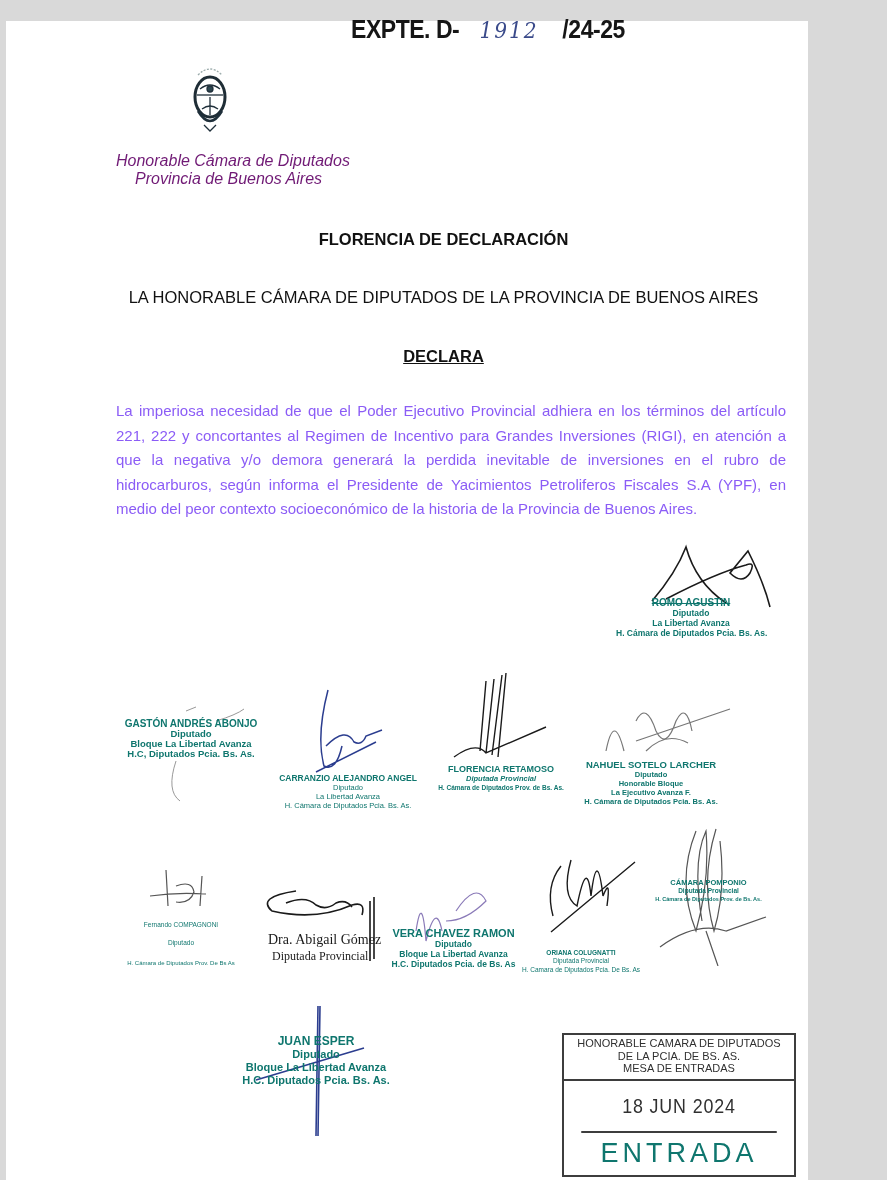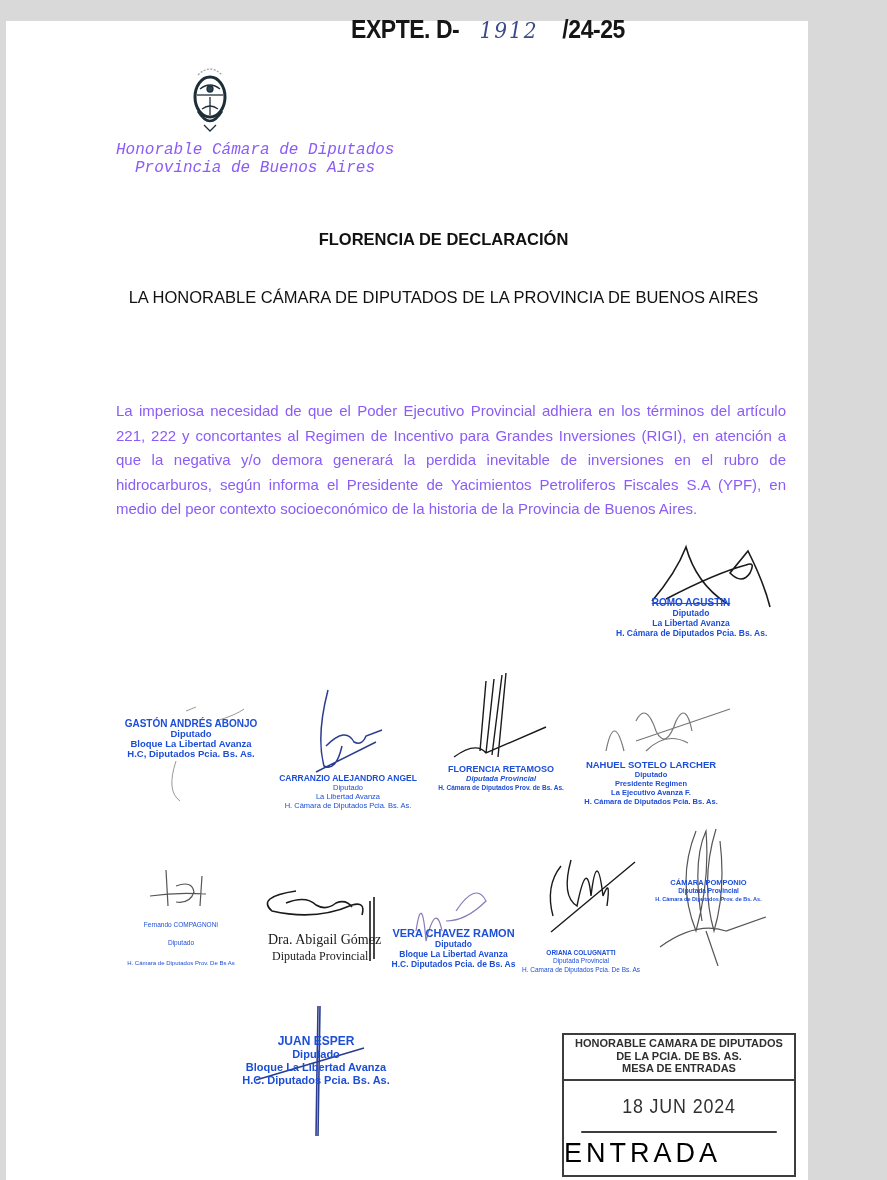--- a/index.html
+++ b/index.html
@@ -20,47 +20,47 @@
     left: 345px; top: -6px; font-weight: bold; font-size: 25px; letter-spacing: -0.5px;
     color: #161616; white-space: nowrap; transform: scaleX(0.92); transform-origin: left top;
   }
   .expte .num {
     display: inline-block; font-family: "DejaVu Serif", serif; font-weight: normal;
     color: #3a4a8a; font-size: 22px; font-style: italic; margin: 0 26px 0 22px;
     letter-spacing: 2px;
   }
   .emblem { left: 178px; top: 38px; width: 52px; height: 76px; }
   .inst {
-    left: 110px; top: 120px; font-family: Liberation Mono, monospace; font-style: italic;
-    font-size: 16px; line-height: 18px; color: #8b5cf6;
+    left: 110px; top: 131px; font-family: Liberation Sans, sans-serif; font-style: italic;
+    font-size: 16px; line-height: 18px; color: #701a75;
   }
   .inst .l2 { padding-left: 19px; }
   .center { left: 0; width: 875px; text-align: center; }
   .h-proj { top: 209px; font-weight: bold; font-size: 16.5px; }
   .h-hcd  { top: 267px; font-size: 16.5px; }
   .h-decl { top: 326px; font-weight: bold; font-size: 16.5px; text-decoration: underline; }
   .body-text {
     left: 110px; top: 378px; width: 670px; font-size: 15px; line-height: 24.5px;
     text-align: justify; color: #8b5cf6;
   }
-  .sig { text-align: center; font-weight: bold; color: #1d4ed8; white-space: nowrap; }
+  .sig { text-align: center; font-weight: bold; color: #0f766e; white-space: nowrap; }
   .sig .nm { font-size: 10px; }
   .sig .ln { font-size: 8.5px; line-height: 10px; }
   .sig .thin { font-weight: normal; }
   .ink { position: absolute; pointer-events: none; }
   .stamp {
     left: 556px; top: 1012px; width: 230px; height: 140px;
     border: 2px solid #3d3d3d; font-family: "Liberation Sans", sans-serif; color: #303030;
   }
   .stamp .top { height: 42px; border-bottom: 2px solid #3d3d3d; text-align: center;
-    font-size: 11px; line-height: 12.5px; padding-top: 2px; font-weight: bold; }
+    font-size: 11px; line-height: 12.5px; padding-top: 2px; }
   .stamp .date { height: 50px; border-bottom: 2px solid #3d3d3d; text-align: center;
     font-size: 21px; line-height: 50px; letter-spacing: 1px; transform: scaleX(0.85); }
-  .stamp .entr { font-size: 27px; letter-spacing: 4px; line-height: 40px;
-    color: #000000; }
+  .stamp .entr { text-align: center; font-size: 27px; letter-spacing: 4px; line-height: 40px;
+    color: #0f766e; }
 </style>
 </head>
 <body>
 
 <div class="page">
 
   <div class="abs expte">
     <span>EXPTE. D-</span><span class="num">1912</span><span>/24-25</span>
   </div>
 
@@ -78,20 +78,21 @@
     </g>
   </svg>
 
   <div class="abs inst">
     <div>Honorable Cámara de Diputados</div>
     <div class="l2">Provincia de Buenos Aires</div>
   </div>
 
   <div class="abs center h-proj">FLORENCIA DE DECLARACIÓN</div>
   <div class="abs center h-hcd">LA HONORABLE CÁMARA DE DIPUTADOS DE LA PROVINCIA DE BUENOS AIRES</div>
+  <div class="abs center h-decl">DECLARA</div>
 
   <div class="abs body-text">La imperiosa necesidad de que el Poder Ejecutivo Provincial adhiera en los términos del artículo 221, 222 y concortantes al Regimen de Incentivo para Grandes Inversiones (RIGI), en atención a que la negativa y/o demora generará la perdida inevitable de inversiones en el rubro de hidrocarburos, según informa el Presidente de Yacimientos Petroliferos Fiscales S.A (YPF), en medio del peor contexto socioeconómico de la historia de la Provincia de Buenos Aires.</div>
 
   <svg class="ink" style="left:640px;top:522px;width:130px;height:70px" viewBox="0 0 130 70">
     <path d="M6 58 Q30 30 40 4 Q50 40 80 60 M20 56 Q70 30 100 22 Q110 18 104 30 Q96 42 84 30 L102 8 Q118 40 124 64" fill="none" stroke="#1a1a1a" stroke-width="1.6"></path>
   </svg>
   <div class="abs sig" style="left:610px;top:576px;width:150px">
     <div class="nm" style="text-decoration:line-through">ROMO AGUSTIN</div>
     <div class="ln">Diputado</div>
     <div class="ln">La Libertad Avanza</div>
@@ -126,21 +127,21 @@
     <div class="ln" style="font-size:7.5px;line-height:9px;font-style:italic">Diputada Provincial</div>
     <div class="ln" style="font-size:6.5px;line-height:9px">H. Cámara de Diputados Prov. de Bs. As.</div>
   </div>
 
   <svg class="ink" style="left:590px;top:670px;width:140px;height:70px" viewBox="0 0 140 70">
     <path d="M10 60 Q18 20 28 60 M40 30 Q50 10 60 40 Q70 60 80 30 Q90 10 96 40 M40 50 L134 18 M50 60 Q70 40 92 52" fill="none" stroke="#777" stroke-width="1.2"></path>
   </svg>
   <div class="abs sig" style="left:570px;top:738px;width:150px">
     <div class="nm" style="font-size:9.5px">NAHUEL SOTELO LARCHER</div>
     <div class="ln" style="font-size:7.5px;line-height:9px">Diputado</div>
-    <div class="ln" style="font-size:7.5px;line-height:9px">Presidente Regimen</div>
+    <div class="ln" style="font-size:7.5px;line-height:9px">Honorable Bloque</div>
     <div class="ln" style="font-size:7.5px;line-height:9px">La Ejecutivo Avanza F.</div>
     <div class="ln" style="font-size:7.5px;line-height:9px">H. Cámara de Diputados Pcia. Bs. As.</div>
   </div>
 
   <svg class="ink" style="left:140px;top:845px;width:70px;height:45px" viewBox="0 0 70 45">
     <path d="M20 4 L22 40 M4 30 Q30 26 60 28 M30 20 Q46 14 48 26 Q44 38 30 36 M56 10 L54 40" fill="none" stroke="#555" stroke-width="1.2"></path>
   </svg>
   <div class="abs sig" style="left:100px;top:900px;width:150px">
     <div class="nm thin" style="font-size:6.5px">Fernando COMPAGNONI</div>
     <div class="ln thin" style="font-size:6.5px;margin-top:10px">Diputado</div>

